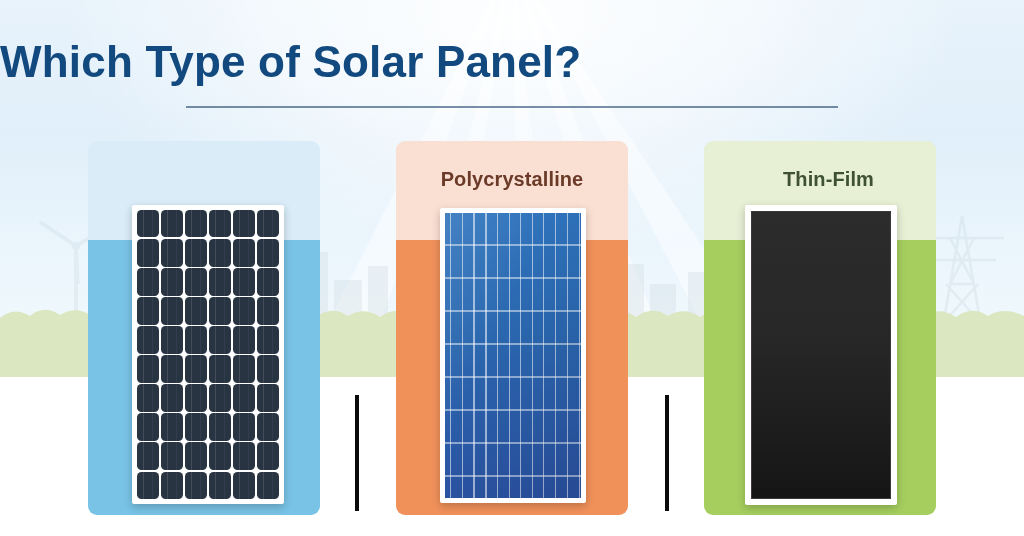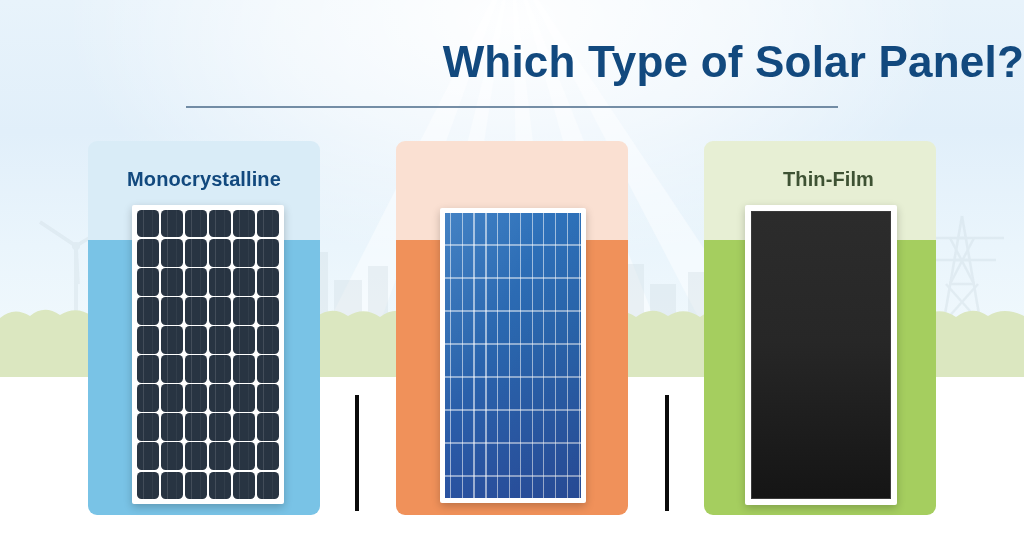--- a/index.html
+++ b/index.html
@@ -54,21 +54,21 @@
     left: 0; top: 377px;
     width: 1024px; height: 159px;
     background: #ffffff;
   }
 
   
   .title-wrap {
     position: absolute;
     left: 0; top: 38px;
     width: 1024px;
-    text-align: right;
+    text-align: left;
   }
   .title {
     font-size: 44px;
     font-weight: bold;
     color: #12497e;
     letter-spacing: 0.2px;
     line-height: 1.1;
   }
   .title-rule {
     position: absolute;
@@ -330,21 +330,20 @@
   <div class="bg-white-floor"></div>
 
   <div class="title-wrap">
     <div class="title">Which Type of Solar Panel?</div>
   </div>
   <div class="title-rule"></div>
 
   <div class="card" id="card-mono">
     <div class="card-top"></div>
     <div class="card-bottom"></div>
-    <div class="card-label">Monocrystalline</div>
   </div>
 
   <div class="panel" id="panel-mono">
     <div class="mono-face">
       <div class="mono-grid">
         <div class="mono-cell"></div>
         <div class="mono-cell"></div>
         <div class="mono-cell"></div>
         <div class="mono-cell"></div>
         <div class="mono-cell"></div>
@@ -405,20 +404,21 @@
         <div class="mono-cell"></div>
       </div>
     </div>
   </div>
 
   <div class="divider" id="divider-1"></div>
 
   <div class="card" id="card-poly">
     <div class="card-top"></div>
     <div class="card-bottom"></div>
+    <div class="card-label">Polycrystalline</div>
   </div>
 
   <div class="panel" id="panel-poly">
     <div class="poly-face">
       <div class="poly-vlines"></div>
       <div class="poly-hlines"></div>
       <div class="poly-sheen"></div>
     </div>
   </div>
 

